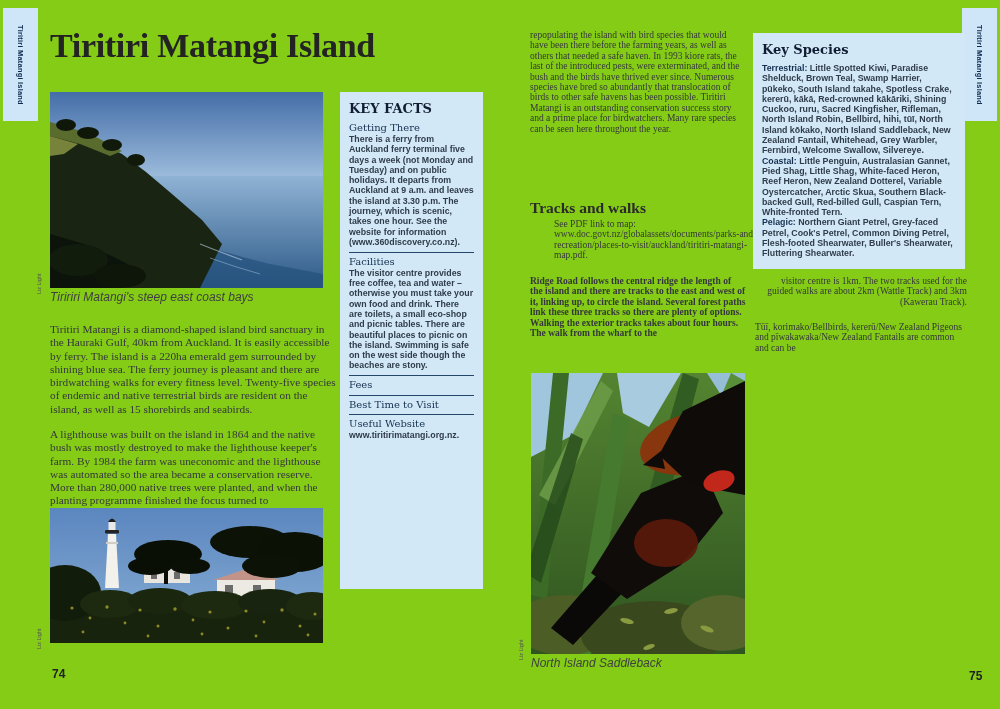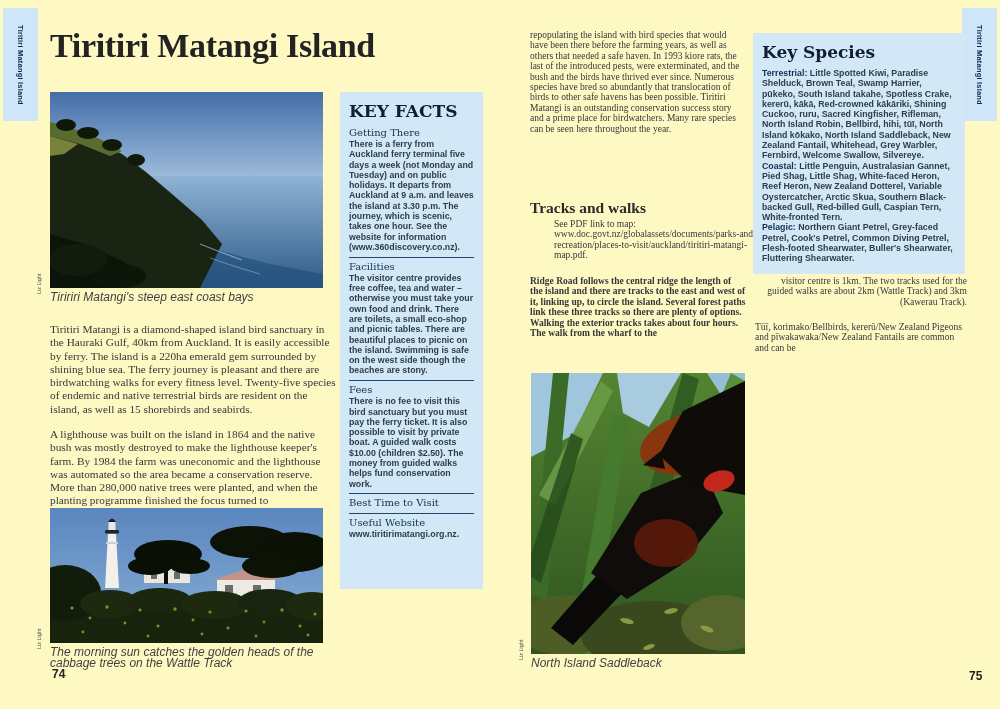--- a/index.html
+++ b/index.html
@@ -1,18 +1,18 @@
 <!DOCTYPE html>
 <html><head>
 <meta charset="utf-8">
 <style>
   * { margin:0; padding:0; box-sizing:border-box; }
   html,body { width:1000px; height:709px; background:#ffffff; overflow:hidden;
               font-family:"Liberation Sans", sans-serif; }
-  #spread { position:relative; width:1000px; height:709px; background:#fef9c3;padding-left:24px; }
+  #spread { position:relative; width:1000px; height:709px; background:#84cc16;padding-left:24px; }
 
   
   .edge-tab { position:absolute; top:8px; width:35px; height:113px; background:#cfe6f8;
               display:flex; align-items:center; justify-content:center; }
   .edge-tab span { writing-mode:vertical-rl; font-weight:bold; font-size:7.5px;
                    letter-spacing:.2px; color:#0e2a4d; white-space:nowrap; }
   #tab-left { left:3px; } #tab-right { left:962px; }
 
   
   .page-title { position:absolute; left:50px; top:28px; font-family:"Liberation Serif", serif;
@@ -25,21 +25,21 @@
                   font-size:15.5px; color:#2b2b2b; }
   .caption { position:absolute; font-style:italic; font-size:12px; line-height:11px; color:#3f3f3f; }
   .pagenum { position:absolute; font-weight:bold; font-size:12px; color:#222;margin-left:24px; }
   .credit { position:absolute; transform:rotate(-90deg); transform-origin:0 100%;
             font-size:5.5px; color:#555; white-space:nowrap; }
 
   
   .info-box { position:absolute; background:#d3e8f7; padding:9px 9px 10px 9px; }
   #key-facts-box { left:340px; top:92px; width:143px; min-height:497px; }
   #key-species-box { left:753px; top:33px; width:212px; min-height:224px; }
-  .box-title { font-family:"DejaVu Serif", serif; font-weight:bold; font-size:17px;
+  .box-title { font-family:"DejaVu Serif", serif; font-weight:bold; font-size:13px;
                color:#101d33; margin-bottom:6px; }
   .kf-heading { font-family:"DejaVu Serif", serif; font-weight:normal; font-size:10px;
                 color:#14304f; margin-bottom:1px; }
   .kf-body, .ks-group { font-size:8.8px; line-height:10.3px; color:#2f3c49;font-weight:bold; }
   .kf-divider { border-top:1.4px solid #24466b; margin:4.5px 0 3px 0; }
   .ks-group strong { color:#14304f; }
 
   
   .photo { position:absolute; overflow:hidden; }
   .photo svg { display:block; }
@@ -151,38 +151,36 @@
           <circle cx="265" cy="106" r="1.5"></circle>
         <circle cx="33" cy="124" r="1.4"></circle>
           <circle cx="98" cy="128" r="1.4"></circle>
           <circle cx="152" cy="126" r="1.4"></circle>
         <circle cx="206" cy="128" r="1.4"></circle>
           <circle cx="258" cy="127" r="1.4"></circle>
       </g>
     </svg>
   </div>
   <div class="credit" style="left:42px; top:643px;">Liz Light</div>
-  <div class="caption" style="left:50px; top:647px; width:292px;">The morning sun catches the golden heads of the cabbage trees on the Wattle Track</div>
   <div class="pagenum" style="left:28px; top:667px;">74</div>
 
   <div class="info-box" id="key-facts-box">
     <div class="box-title">KEY FACTS</div>
     <div class="kf-section">
       <div class="kf-heading">Getting There</div>
       <div class="kf-body">There is a ferry from Auckland ferry terminal five days a week (not Monday and Tuesday) and on public holidays. It departs from Auckland at 9 a.m. and leaves the island at 3.30 p.m. The journey, which is scenic, takes one hour. See the website for information (www.360discovery.co.nz).</div>
     </div>
     <div class="kf-divider"></div>
     <div class="kf-section">
       <div class="kf-heading">Facilities</div>
       <div class="kf-body">The visitor centre provides free coffee, tea and water – otherwise you must take your own food and drink. There are toilets, a small eco-shop and picnic tables. There are beautiful places to picnic on the island. Swimming is safe on the west side though the beaches are stony.</div>
     </div>
     <div class="kf-divider"></div>
     <div class="kf-section">
       <div class="kf-heading">Fees</div>
-      <div class="kf-body">There is no fee to visit this bird sanctuary but you must pay the ferry ticket. It is also possible to visit by private boat. A guided walk costs $10.00 (children $2.50). The money from guided walks helps fund conservation work.</div>
     </div>
     <div class="kf-divider"></div>
     <div class="kf-section">
       <div class="kf-heading">Best Time to Visit</div>
     </div>
     <div class="kf-divider"></div>
     <div class="kf-section">
       <div class="kf-heading">Useful Website</div>
       <div class="kf-body">www.tiritirimatangi.org.nz.</div>
     </div>

